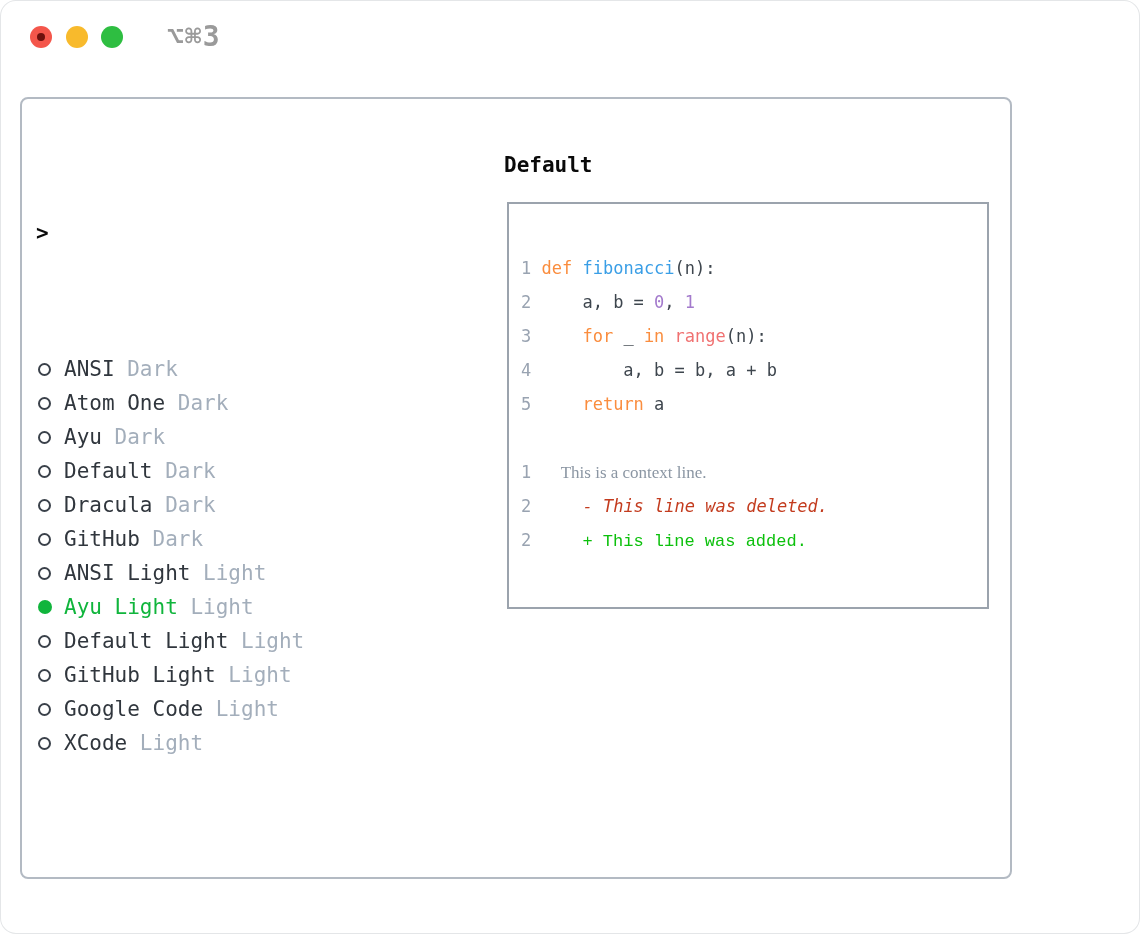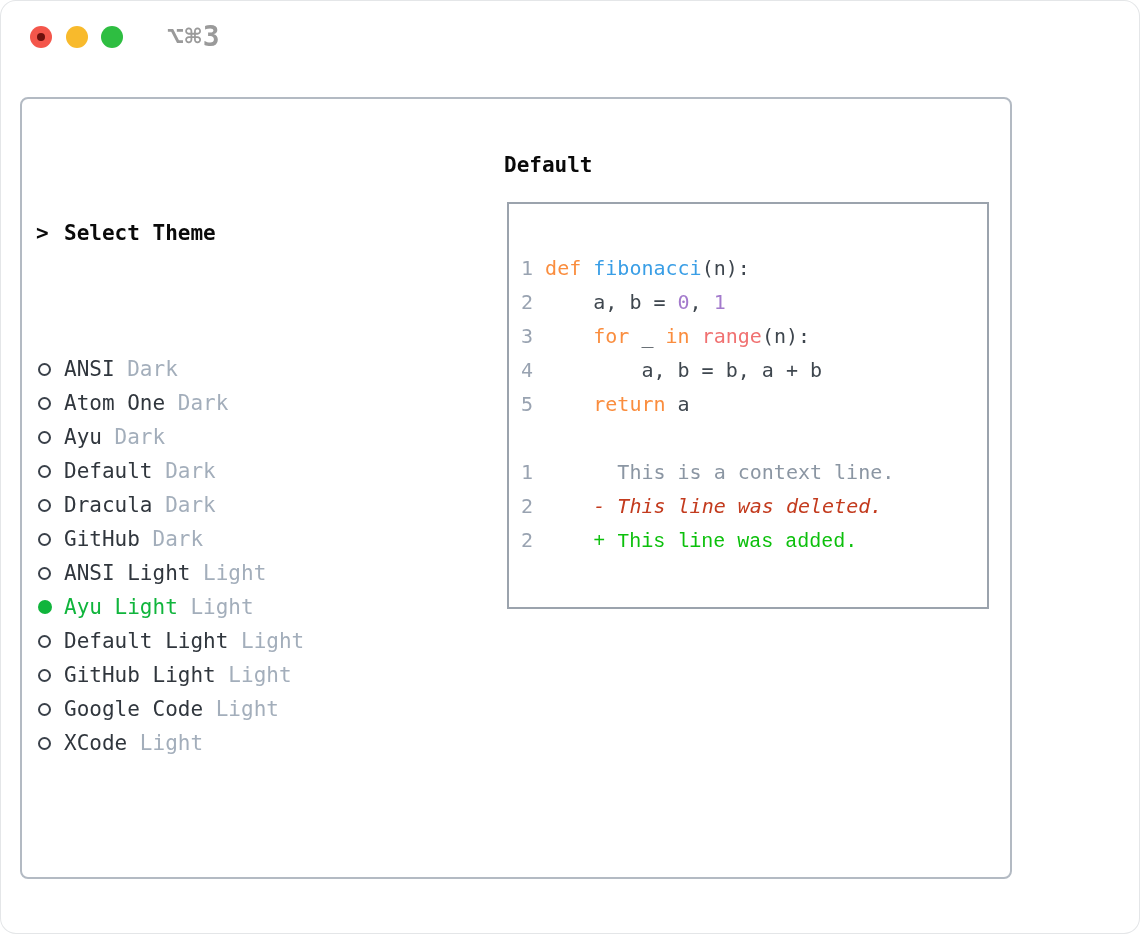--- a/index.html
+++ b/index.html
@@ -47,51 +47,50 @@
   
   .preview-title{
     position:absolute;left:482px;top:49px;height:34px;line-height:34px;
     font-size:21px;font-weight:bold;color:var(--heading_text);
   }
   .preview-box{
     position:absolute;left:485px;top:103px;width:478px;height:403px;
     border:2px solid var(--preview_border);box-sizing:content-box;background:#fff;
   }
   #code{
-    margin:47px 0 0 12px;font-size:20px;line-height:34px;white-space:pre;
+    margin:47px 0 0 12px;font-size:17px;line-height:34px;white-space:pre;
     font-family:inherit;
   }
   .code-line{height:34px;color:var(--code_text);}
   .tok-lineno{color:var(--lineno);}
   .tok-keyword{color:var(--keyword);}
   .tok-function{color:var(--function);}
   .tok-constant{color:var(--constant);}
   .tok-markup{color:var(--markup);}
-  .tok-context{color:var(--context);}
+  .tok-context{color:var(--context);font-family:Liberation Serif, serif;}
   .tok-deleted{color:var(--deleted);font-style:italic;}
   .tok-added{color:var(--added);font-family:Liberation Mono, monospace;}
 </style>
 </head>
 <body>
 
 <div class="window">
 
   <span class="tl red">
     <span class="tl-dot"></span>
   </span>
   <span class="tl yellow"></span>
   <span class="tl green"></span>
   <span class="win-title">⌥⌘3</span>
 
   <div class="panel">
 
     <div class="left">
       <div class="row">
         <span class="iconcol"><span class="marker">&gt;</span></span>
-        <span class="hlabel">Select Theme</span>
       </div>
 
       <div id="theme-rows"><div class="row"><span class="iconcol"><span class="radio"></span></span><span class="name">ANSI</span><span class="variant">Dark</span></div><div class="row"><span class="iconcol"><span class="radio"></span></span><span class="name">Atom One</span><span class="variant">Dark</span></div><div class="row"><span class="iconcol"><span class="radio"></span></span><span class="name">Ayu</span><span class="variant">Dark</span></div><div class="row"><span class="iconcol"><span class="radio"></span></span><span class="name">Default</span><span class="variant">Dark</span></div><div class="row"><span class="iconcol"><span class="radio"></span></span><span class="name">Dracula</span><span class="variant">Dark</span></div><div class="row"><span class="iconcol"><span class="radio"></span></span><span class="name">GitHub</span><span class="variant">Dark</span></div><div class="row"><span class="iconcol"><span class="radio"></span></span><span class="name">ANSI Light</span><span class="variant">Light</span></div><div class="row sel"><span class="iconcol"><span class="radio on"></span></span><span class="name">Ayu Light</span><span class="variant">Light</span></div><div class="row"><span class="iconcol"><span class="radio"></span></span><span class="name">Default Light</span><span class="variant">Light</span></div><div class="row"><span class="iconcol"><span class="radio"></span></span><span class="name">GitHub Light</span><span class="variant">Light</span></div><div class="row"><span class="iconcol"><span class="radio"></span></span><span class="name">Google Code</span><span class="variant">Light</span></div><div class="row"><span class="iconcol"><span class="radio"></span></span><span class="name">XCode</span><span class="variant">Light</span></div></div>
 
       <div class="spacer"></div>
 
       
 
       
 

